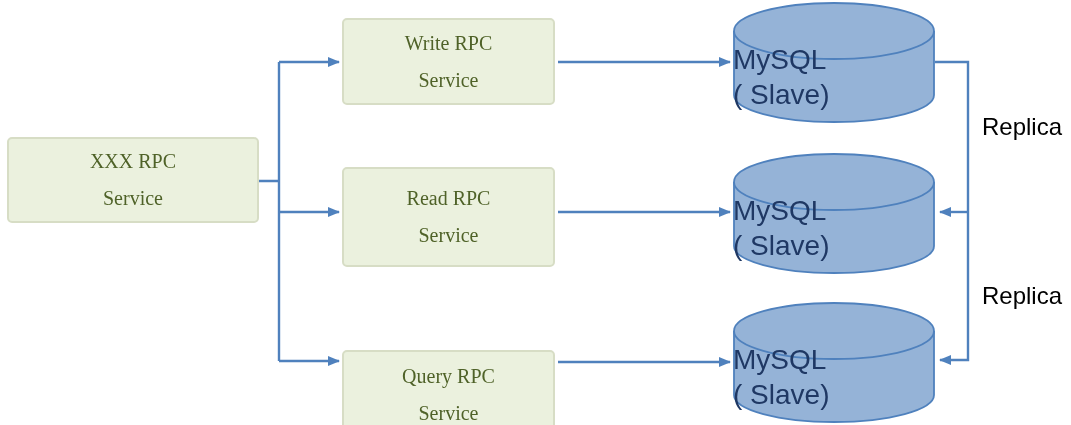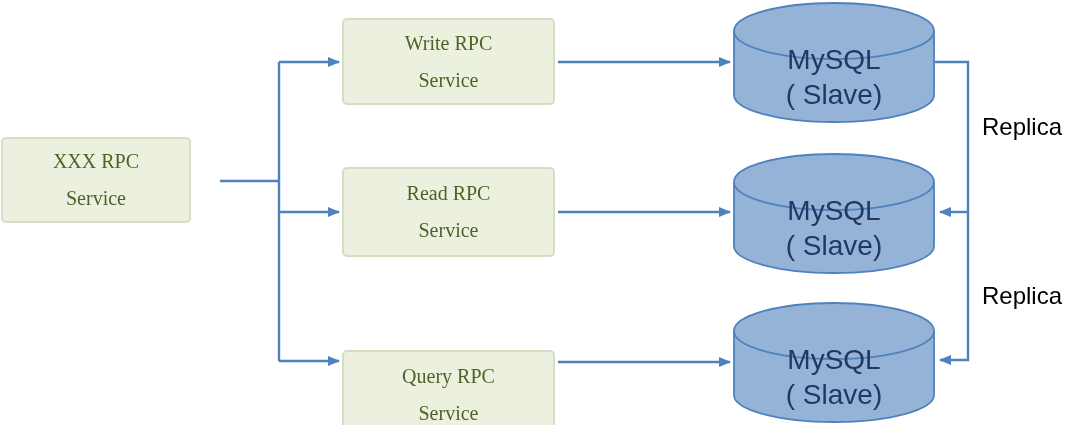--- a/index.html
+++ b/index.html
@@ -53,21 +53,21 @@
     font-family: Liberation Serif, serif;
   }
   .db { background: transparent; }
   .db svg { position: absolute; left: 0; top: 0; }
   .db-shape { fill: var(--db_fill); stroke: var(--db_stroke); stroke-width: 1.8; }
   .db-label {
     position: absolute;
     left: 0; right: 0; top: 30px; bottom: 2px;
     display: flex;
     flex-direction: column;
-    align-items: center;
+    align-items: flex-start;
     justify-content: center;
     color: var(--db_text);
     font-size: 28px;
     line-height: 35px;
     text-align: center;
   }
   .edge-label {
     position: absolute;
     color: var(--label_text);
     font-size: 24px;
@@ -94,31 +94,31 @@
     <path class="conn" d="M279,361 L339,361" marker-end="url(#arrow)"></path>
 
     <path class="conn" d="M558,62 L730,62" marker-end="url(#arrow)"></path>
     <path class="conn" d="M558,212 L730,212" marker-end="url(#arrow)"></path>
     <path class="conn" d="M558,362 L730,362" marker-end="url(#arrow)"></path>
 
     <path class="conn" d="M935,62 L968,62 L968,360 L940,360" marker-end="url(#arrow)"></path>
     <path class="conn" d="M968,212 L940,212" marker-end="url(#arrow)"></path>
   </svg>
 
-  <div class="node service" style="left:1px; top:137px; width:190px; height:86px;">
+  <div class="node service" style="left:7px; top:137px; width:252px; height:86px;">
     <span>XXX RPC</span>
     <span>Service</span>
   </div>
 
   <div class="node service" style="left:342px; top:18px; width:213px; height:87px;">
     <span>Write RPC</span>
     <span>Service</span>
   </div>
 
-  <div class="node service" style="left:342px; top:167px; width:213px; height:90px;">
+  <div class="node service" style="left:342px; top:167px; width:213px; height:100px;">
     <span>Read RPC</span>
     <span>Service</span>
   </div>
 
   <div class="node service" style="left:342px; top:317px; width:213px; height:90px;margin-top:33px;">
     <span>Query RPC</span>
     <span>Service</span>
   </div>
 
   <div class="node db" style="left:733px; top:2px; width:202px; height:121px;">

